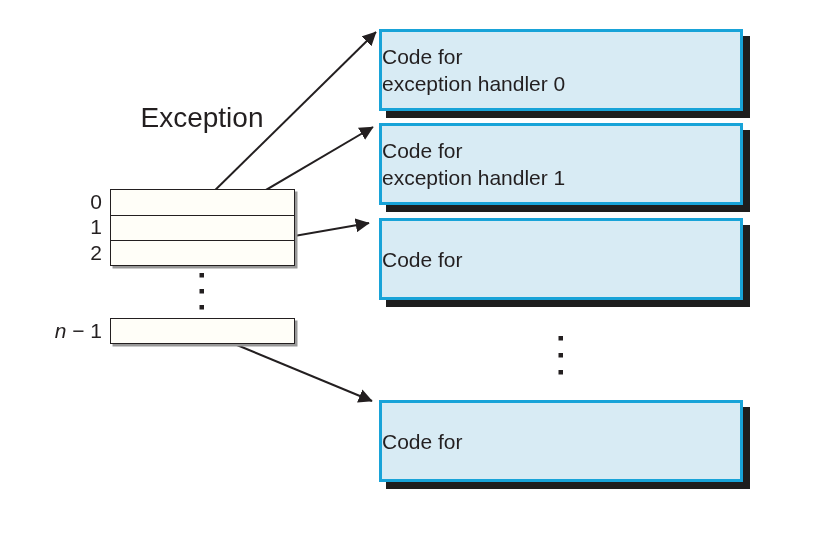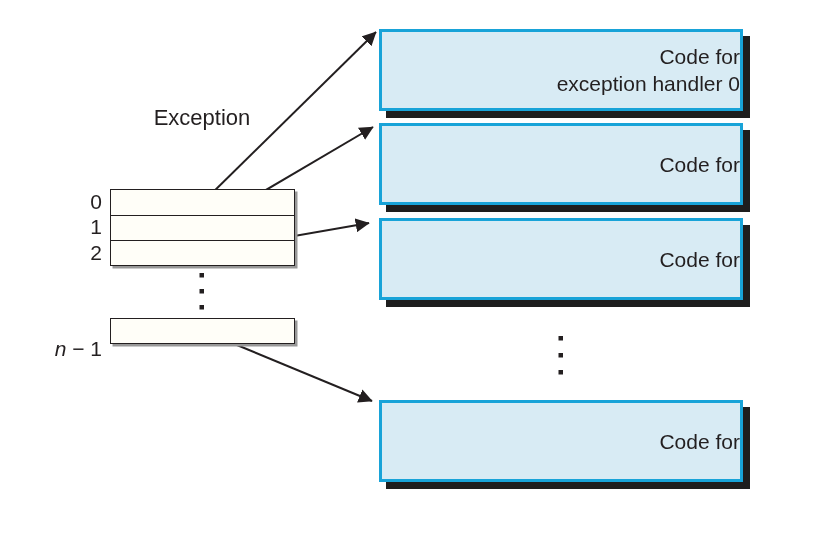--- a/index.html
+++ b/index.html
@@ -7,21 +7,21 @@
     position:relative; width:828px; height:538px; background:#ffffff;
     font-family:"Liberation Sans", "DejaVu Sans", sans-serif;
     color:var(--line, #231f20); overflow:hidden;
   }
   .arrows { position:absolute; left:0; top:0; pointer-events:none; }
   .arrows line { stroke:var(--line, #231f20); stroke-width:2; }
   .arrows circle, .arrows rect, #ah path { fill:var(--line, #231f20); }
 
   .title {
     position:absolute; left:108px; top:103px; width:188px;
-    font-size:22px; line-height:29px; text-align:center;
+    font-size:28px; line-height:29px; text-align:center;
   }
 
   .etable {
     position:absolute; left:110px; top:189px; width:185px; height:77px;
     box-sizing:border-box; border:1.5px solid var(--table-border, #231f20);
     background:var(--table-fill, #fffef8);
     box-shadow:2.5px 2.5px 0 var(--table-shadow, #989898);
     display:grid; grid-template-rows:1fr 1fr 1fr;
   }
   .etable .trow { border-top:1.5px solid var(--table-border, #231f20); }
@@ -34,28 +34,28 @@
     box-shadow:2.5px 2.5px 0 var(--table-shadow, #989898);
   }
 
   .row-label {
     position:absolute; text-align:right; font-size:21px;
     height:26px; line-height:26px; width:48px; left:54px;
   }
   #rl0 { top:189px; }
   #rl1 { top:214px; }
   #rl2 { top:240px; }
-  #rln { top:318px; left:36px; width:66px;margin-top:18px; }
+  #rln { top:318px; left:36px; width:66px; }
 
   .handler {
     position:absolute; left:379px; width:364px; height:82px;
     box-sizing:border-box; border:3px solid var(--handler-border, #18a3d8);
     background:var(--handler-fill, #d8ebf4);
     box-shadow:7px 7px 0 var(--handler-shadow, #1e1e1e);
-    display:flex; flex-direction:column; align-items:flex-end; justify-content:center;
+    display:flex; flex-direction:column; align-items:flex-start; justify-content:center;
     font-size:21px; line-height:27px; text-align:center;
   }
   #h0 { top:29px; }
   #h1 { top:123px; }
   #h2 { top:218px; }
   #h3 { top:400px; }
   .var { font-style:italic; }
 </style>
 </head>
 <body>
@@ -106,20 +106,21 @@
   </div>
   <div class="nrow"></div>
 
   <div class="handler" id="h0">
     <div>Code for</div>
     <div>exception handler 0</div>
   </div>
 
   <div class="handler" id="h1">
     <div>Code for</div>
+    <div>exception handler 1</div>
   </div>
 
   <div class="handler" id="h2">
     <div>Code for</div>
   </div>
 
   <div class="handler" id="h3">
     <div>Code for</div>
   </div>
 

